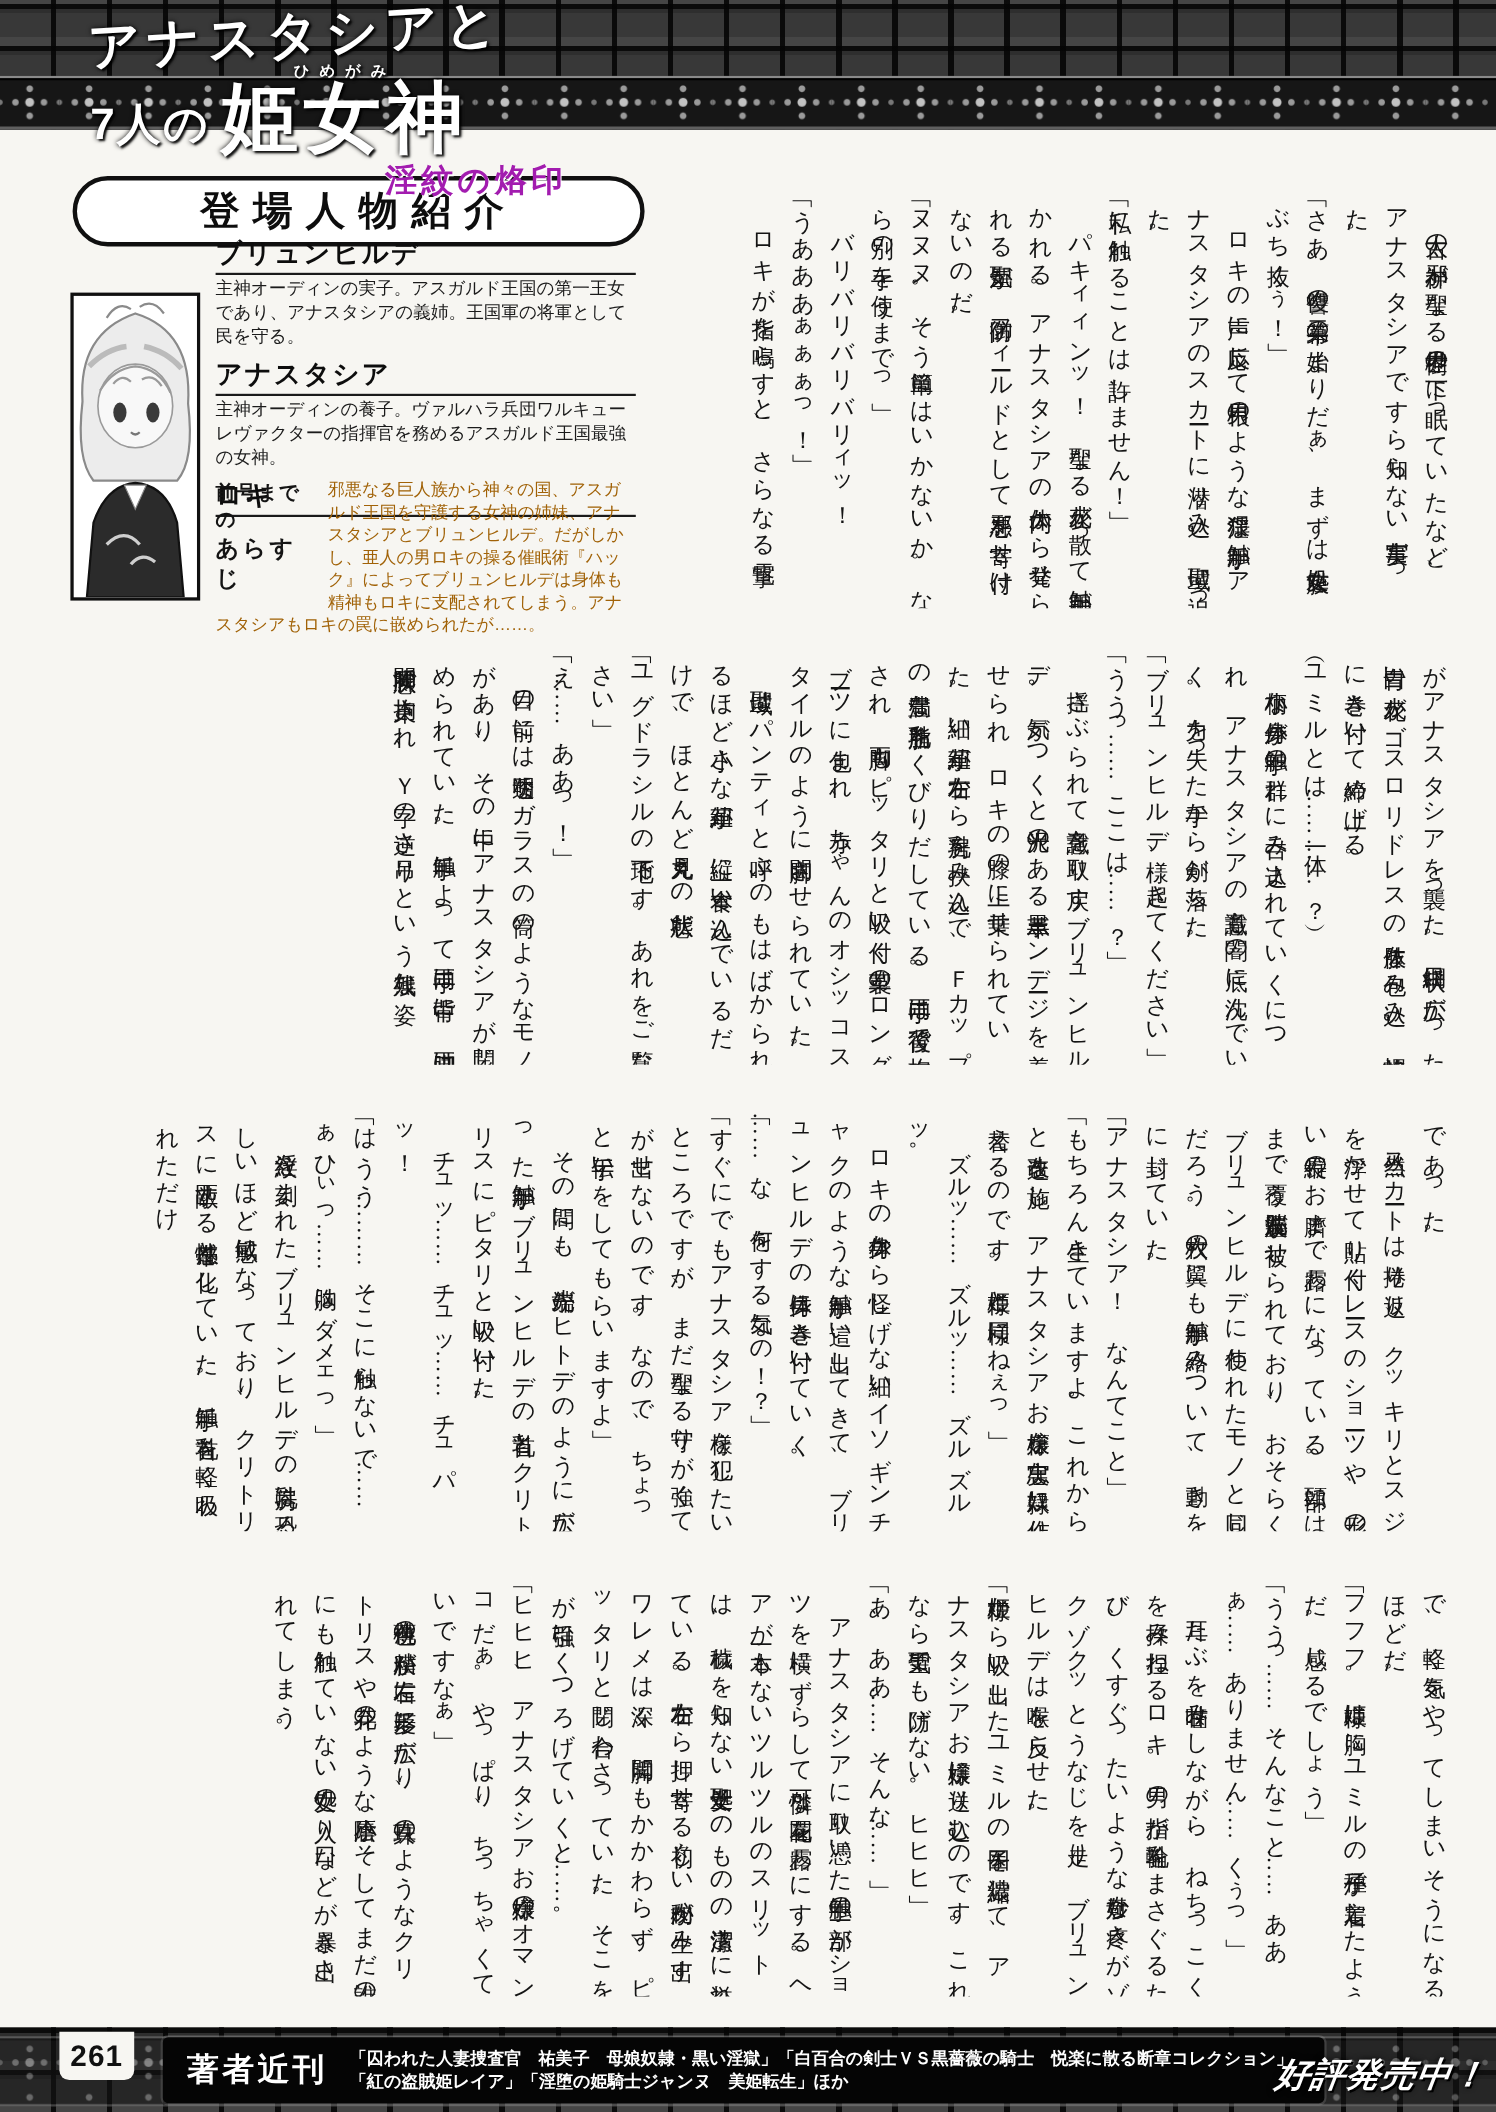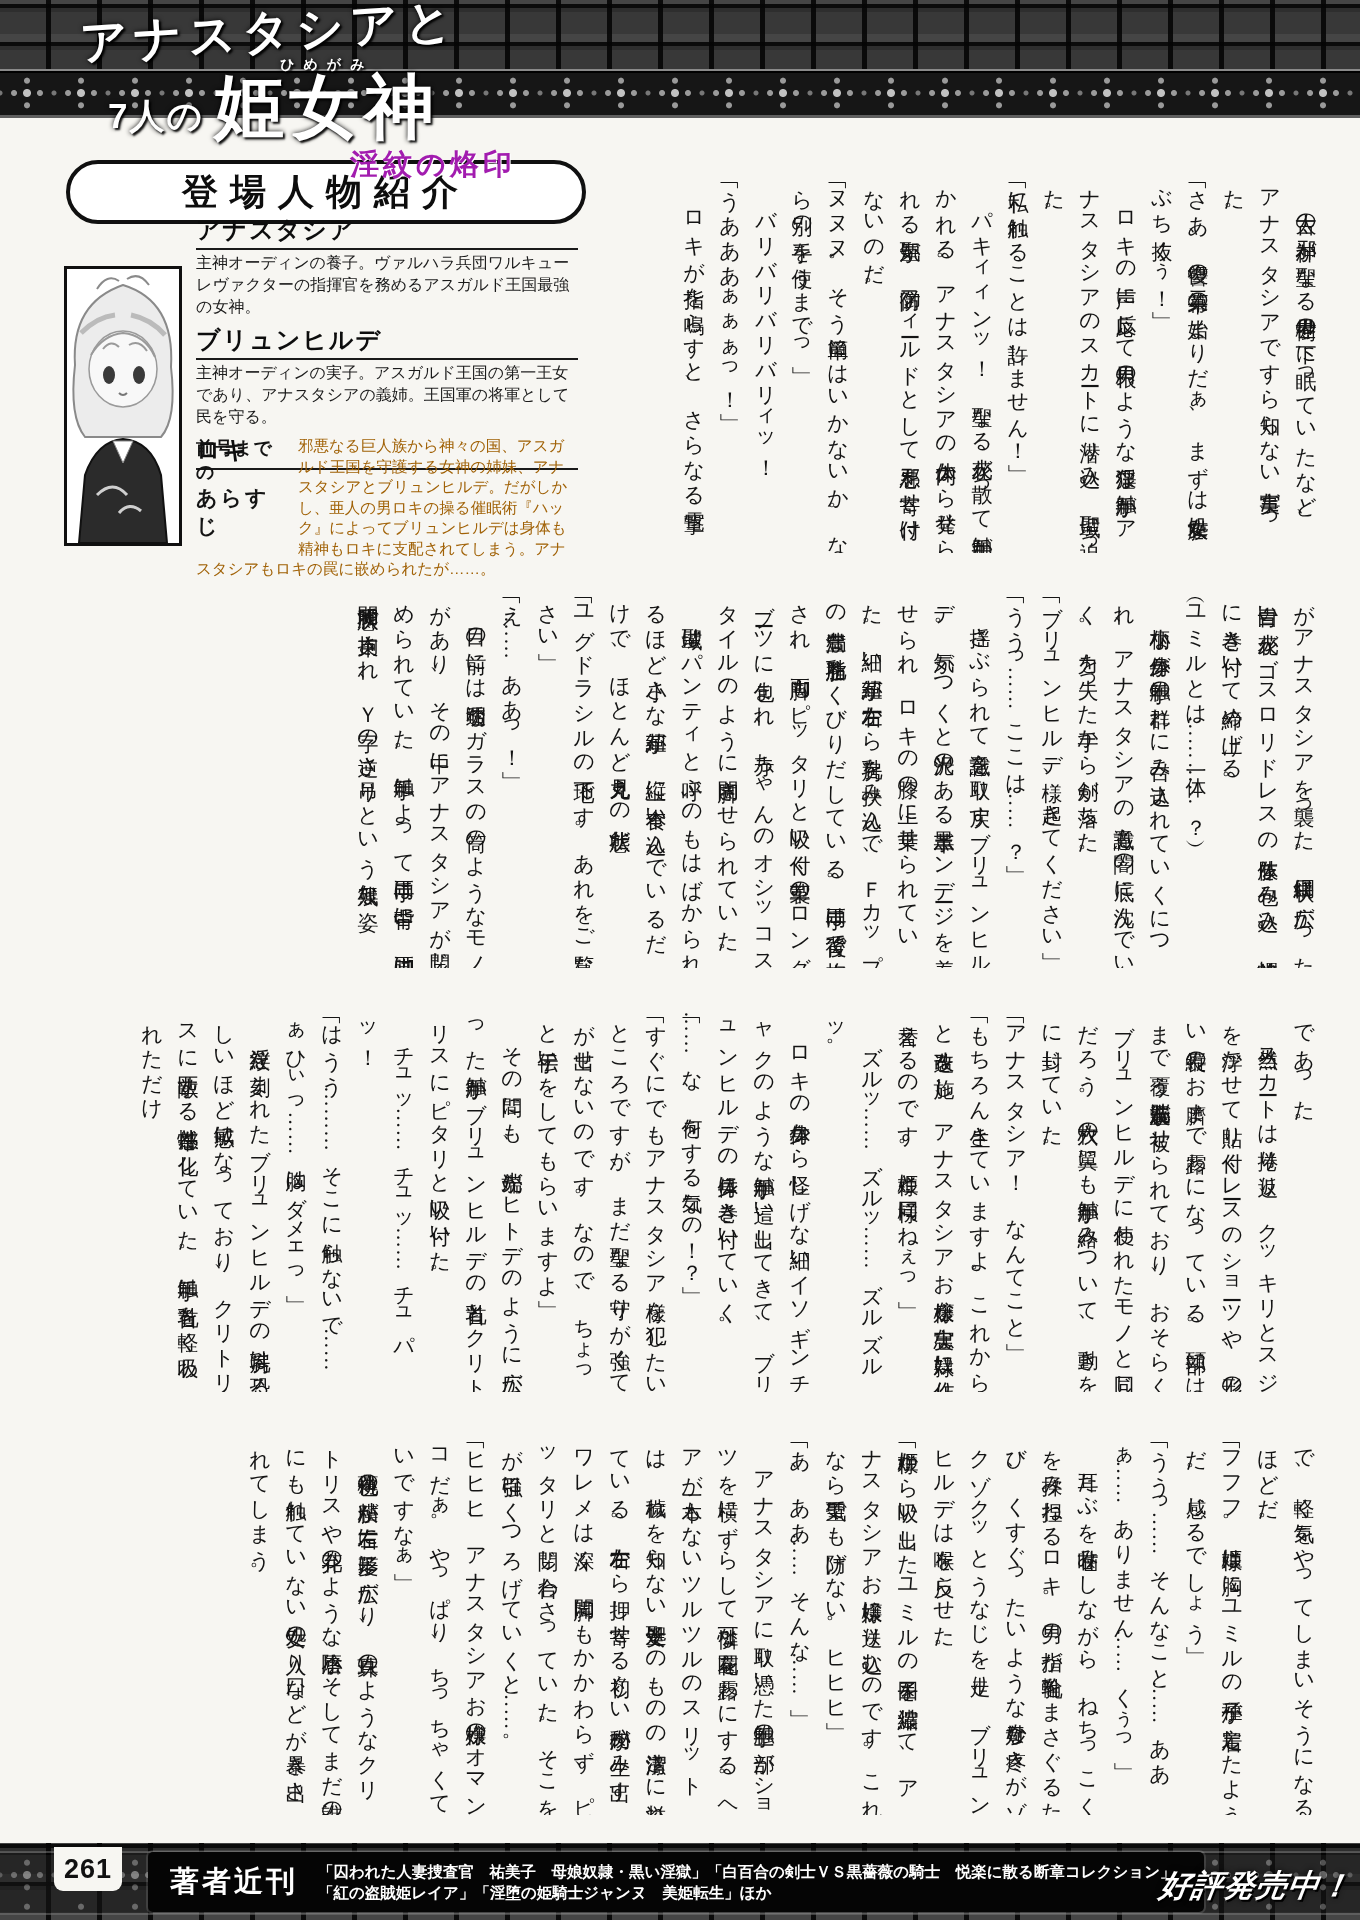--- a/index.html
+++ b/index.html
@@ -35,21 +35,21 @@
   }
   .header-ornament{bottom:0;}
   .footer-ornament{top:8px;height:60px;opacity:.5;border-top:2px solid #777;border-bottom:2px solid #777;}
 
   
   .logo{position:absolute;top:12px;left:82px;z-index:6;color:#fff;font-weight:bold;}
   .logo-line1{font-size:47px;letter-spacing:6px;transform:rotate(-3.5deg);transform-origin:left bottom;
     text-shadow:0 0 5px rgba(0,0,0,.95), 2px 2px 2px rgba(0,0,0,.9);}
   .logo-line2{display:flex;align-items:flex-end;margin-top:-4px;
     text-shadow:0 0 5px rgba(0,0,0,.95), 2px 2px 2px rgba(0,0,0,.9);}
-  .logo-prefix{font-size:35px;letter-spacing:2px;padding-bottom:5px;margin-left:26px;}
+  .logo-prefix{font-size:40px;letter-spacing:2px;padding-bottom:5px;}
   .logo-main-wrap{position:relative;margin-left:10px;}
   .logo-furigana{position:absolute;top:-15px;left:50%;transform:translateX(-50%);
     font-size:14px;letter-spacing:9px;white-space:nowrap;}
   .logo-main{font-size:70px;line-height:1.05;letter-spacing:5px;}
   .logo-subtitle{margin:0 0 0 268px;color:#a21caf;font-size:29px;letter-spacing:4px;
     text-shadow:1px 1px 0 #fff;}
 
   
   .paper{position:absolute;top:118px;left:0;width:1360px;height:1741px;color:#141414;}
 
@@ -132,26 +132,26 @@
           <path d="M52,124 q4,4 8,0" fill="none" stroke="#777" stroke-width="2"></path>
           <path d="M14,64 Q30,48 48,46 M64,46 Q84,50 98,66" fill="none" stroke="#bbb" stroke-width="5"></path>
           <path d="M12,274 L18,206 Q30,172 56,170 Q84,172 94,206 L100,274 Z" fill="#2b2b2b" stroke="#111" stroke-width="2"></path>
           <polygon points="46,172 56,194 66,172" fill="#fff" stroke="#888" stroke-width="1"></polygon>
           <path d="M30,226 Q46,210 60,226 M52,244 Q62,232 74,242" fill="none" stroke="#cfcfcf" stroke-width="3"></path>
         </svg>
       </div>
 
       <div class="entries">
         <div class="entry">
+          <h2>ブリュンヒルデ</h2>
+          <p>主神オーディンの実子。アスガルド王国の第一王女であり、アナスタシアの義姉。王国軍の将軍として民を守る。</p>
+        </div>
+        <div class="entry">
           <h2>アナスタシア</h2>
           <p>主神オーディンの養子。ヴァルハラ兵団ワルキューレヴァクターの指揮官を務めるアスガルド王国最強の女神。</p>
-        </div>
-        <div class="entry">
-          <h2>ブリュンヒルデ</h2>
-          <p>主神オーディンの実子。アスガルド王国の第一王女であり、アナスタシアの義姉。王国軍の将軍として民を守る。</p>
         </div>
         <div class="entry">
           <h2>ロキ</h2>
         </div>
       </div>
 
       <div class="synopsis">
         <div class="syn-label">
           <div class="syn-label-1">前号までの</div>
           <div class="syn-label-2">あらすじ</div>

